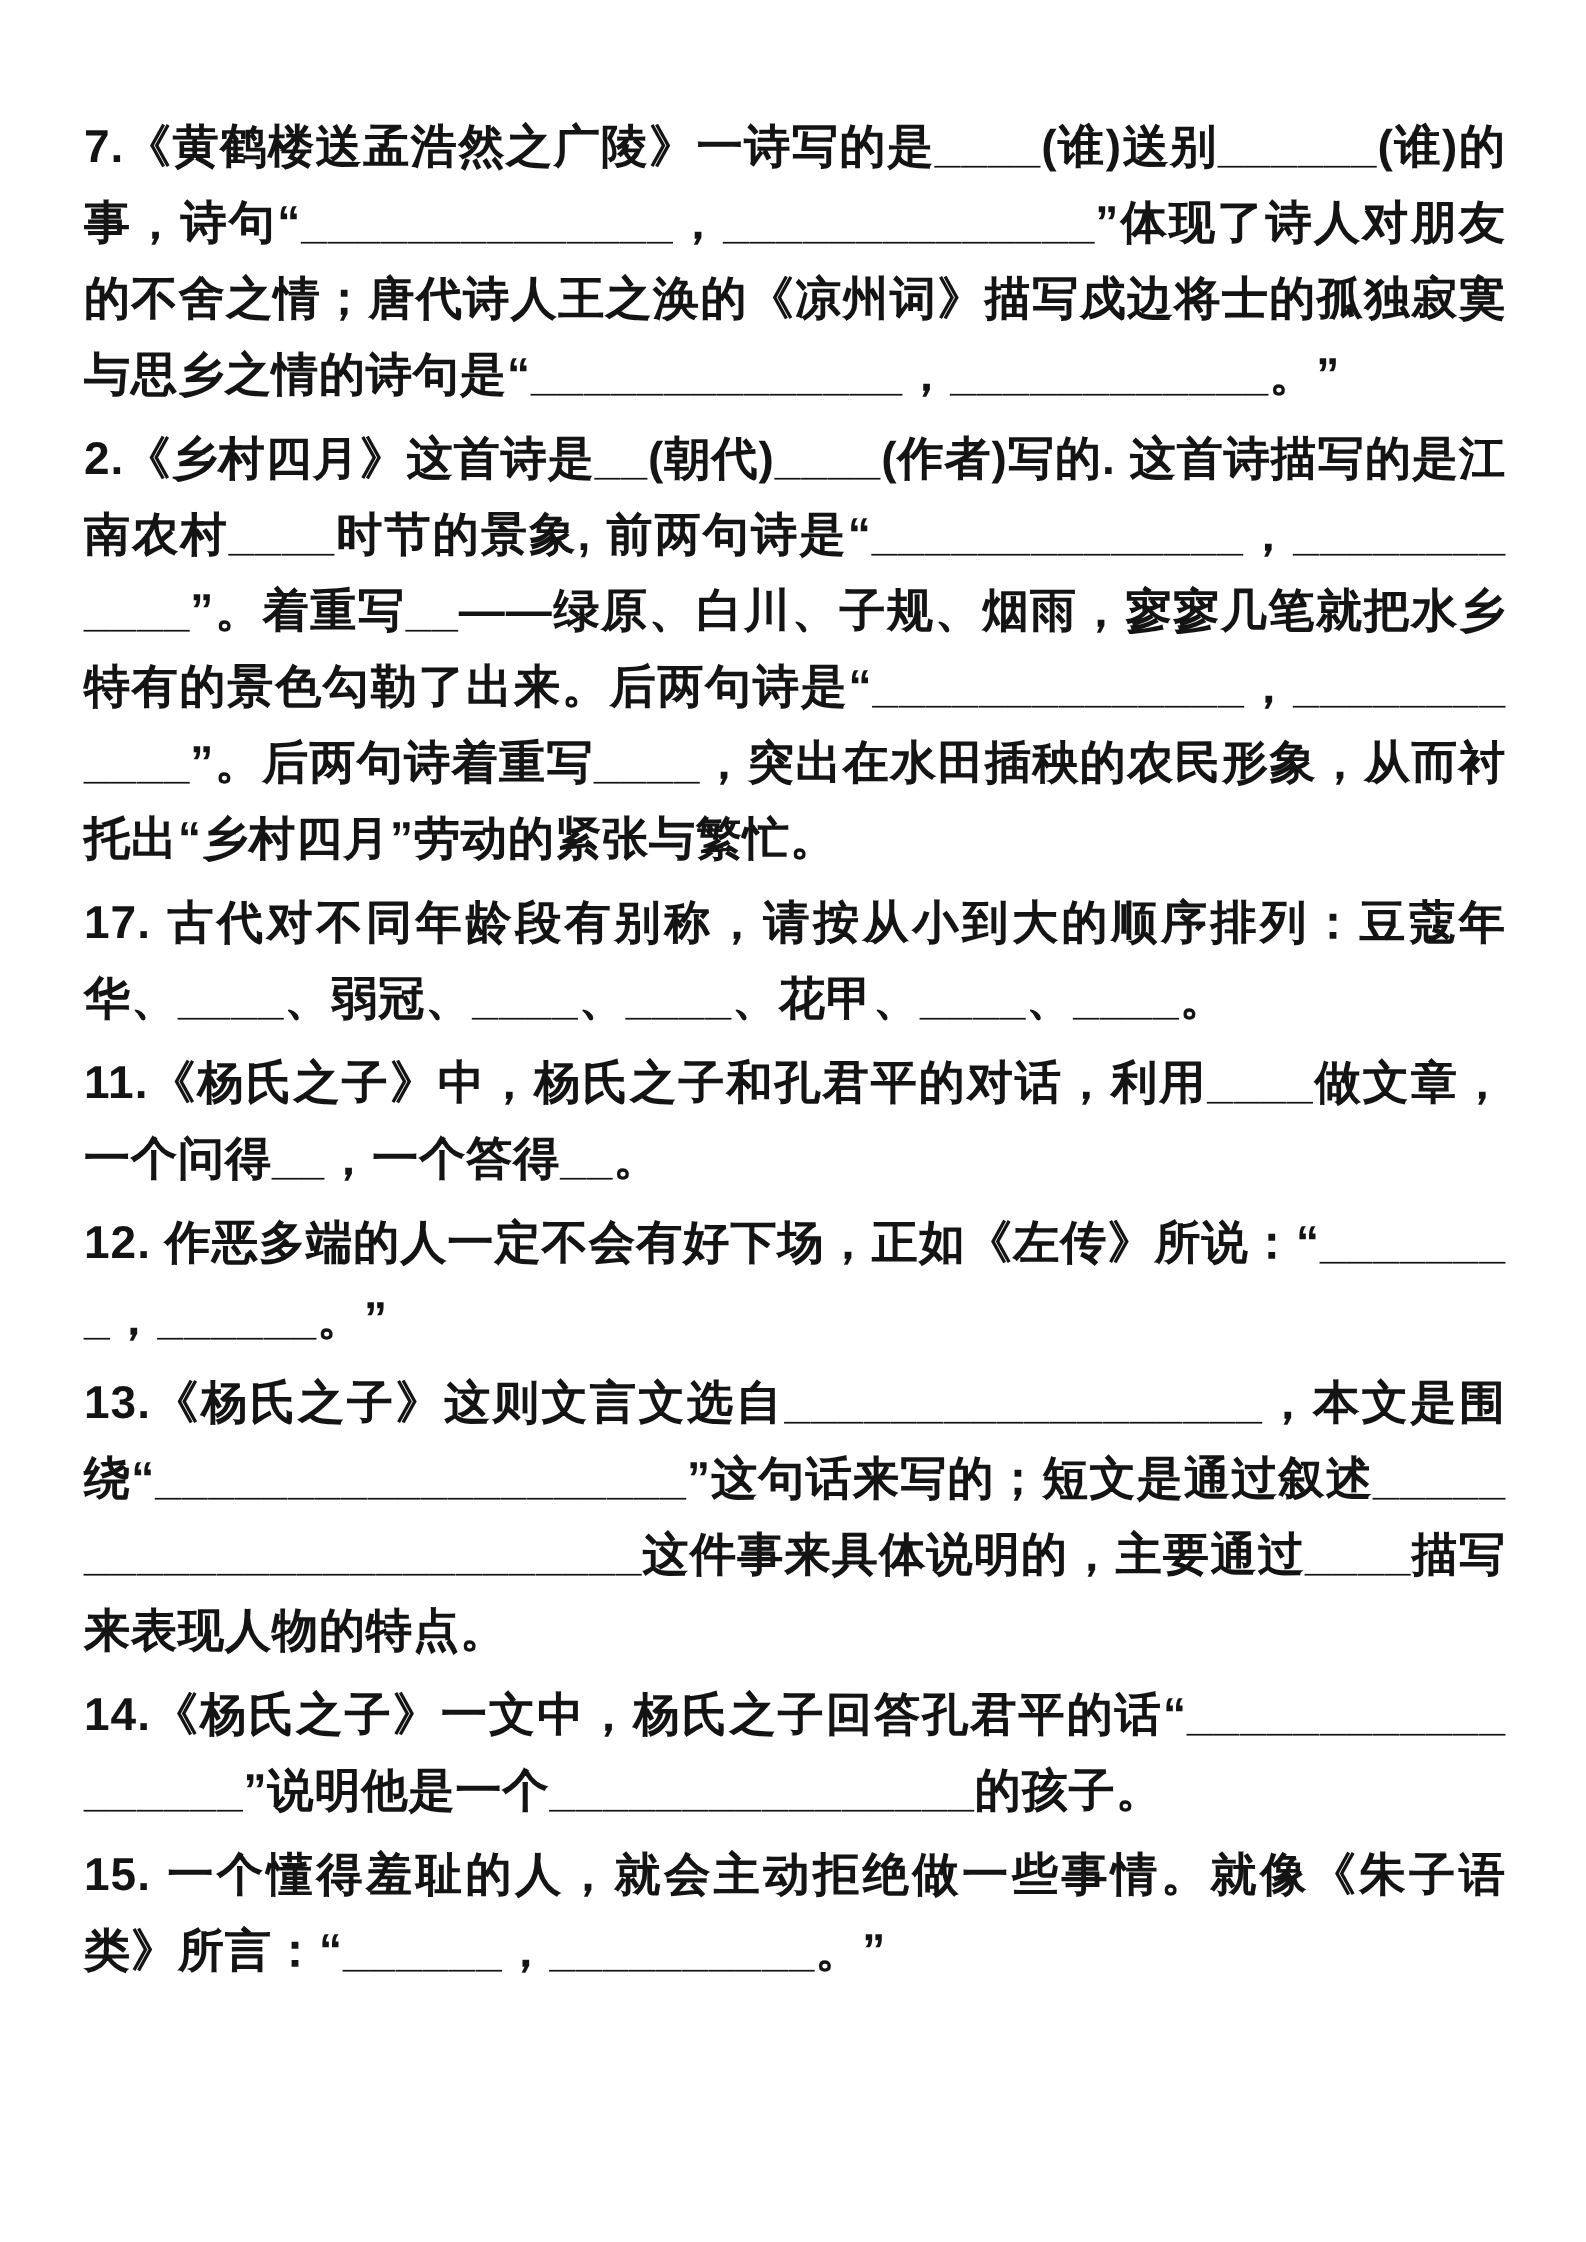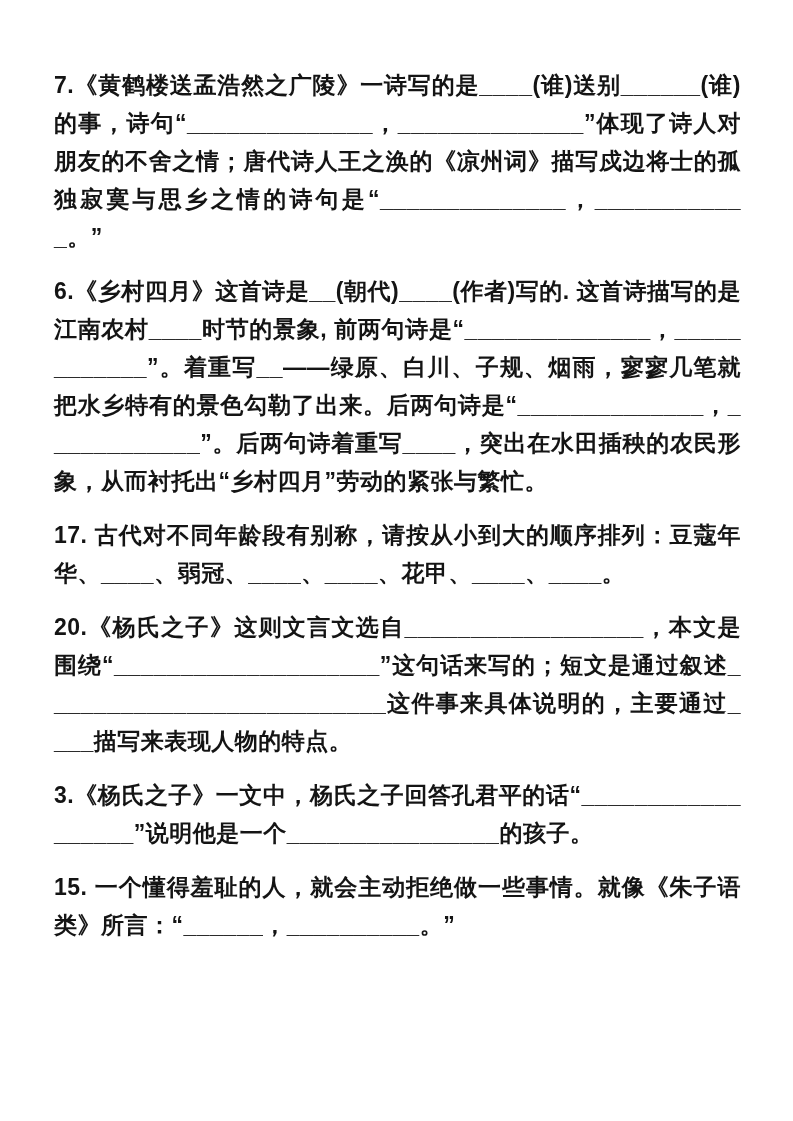--- a/index.html
+++ b/index.html
@@ -15,33 +15,35 @@
   .page {
     box-sizing: border-box;
     width: 793px;
     height: 1121px;
     background: #ffffff;
     color: #141414;
     padding: 50px 36px 0 38px;
     overflow: hidden;
   }
   .question {
-    margin: 16px;
+    margin: 4px;
     font-size: 23px;
     line-height: 38px;
     font-weight: bold;
     text-align: justify;
     text-justify: inter-character;
     word-break: break-all;
     letter-spacing: 0.5px;
   }
 </style>
 </head>
 <body>
 
 <div class="page">
   <p class="question">7.《黄鹤楼送孟浩然之广陵》一诗写的是____(谁)送别______(谁)的事，诗句“______________，______________”体现了诗人对朋友的不舍之情；唐代诗人王之涣的《凉州词》描写戍边将士的孤独寂寞与思乡之情的诗句是“______________，____________。”</p>
-  <p class="question">6.《乡村四月》这首诗是__(朝代)____(作者)写的. 这首诗描写的是江南农村____时节的景象, 前两句诗是“______________，____________”。着重写__——绿原、白川、子规、烟雨，寥寥几笔就把水乡特有的景色勾勒了出来。后两句诗是“______________，____________”。后两句诗着重写____，突出在水田插秧的农民形象，从而衬托出“乡村四月”劳动的紧张与繁忙。</p>
+  <p class="question">2.《乡村四月》这首诗是__(朝代)____(作者)写的. 这首诗描写的是江南农村____时节的景象, 前两句诗是“______________，____________”。着重写__——绿原、白川、子规、烟雨，寥寥几笔就把水乡特有的景色勾勒了出来。后两句诗是“______________，____________”。后两句诗着重写____，突出在水田插秧的农民形象，从而衬托出“乡村四月”劳动的紧张与繁忙。</p>
   <p class="question">17. 古代对不同年龄段有别称，请按从小到大的顺序排列：豆蔻年华、____、弱冠、____、____、花甲、____、____。</p>
-  <p class="question">20.《杨氏之子》这则文言文选自__________________，本文是围绕“____________________”这句话来写的；短文是通过叙述__________________________这件事来具体说明的，主要通过____描写来表现人物的特点。</p>
-  <p class="question">3.《杨氏之子》一文中，杨氏之子回答孔君平的话“__________________”说明他是一个________________的孩子。</p>
+  <p class="question">11.《杨氏之子》中，杨氏之子和孔君平的对话，利用____做文章，一个问得__，一个答得__。</p>
+  <p class="question">12. 作恶多端的人一定不会有好下场，正如《左传》所说：“________，______。”</p>
+  <p class="question">13.《杨氏之子》这则文言文选自__________________，本文是围绕“____________________”这句话来写的；短文是通过叙述__________________________这件事来具体说明的，主要通过____描写来表现人物的特点。</p>
+  <p class="question">14.《杨氏之子》一文中，杨氏之子回答孔君平的话“__________________”说明他是一个________________的孩子。</p>
   <p class="question">15. 一个懂得羞耻的人，就会主动拒绝做一些事情。就像《朱子语类》所言：“______，__________。”</p>
 </div>
 
 </body></html>

